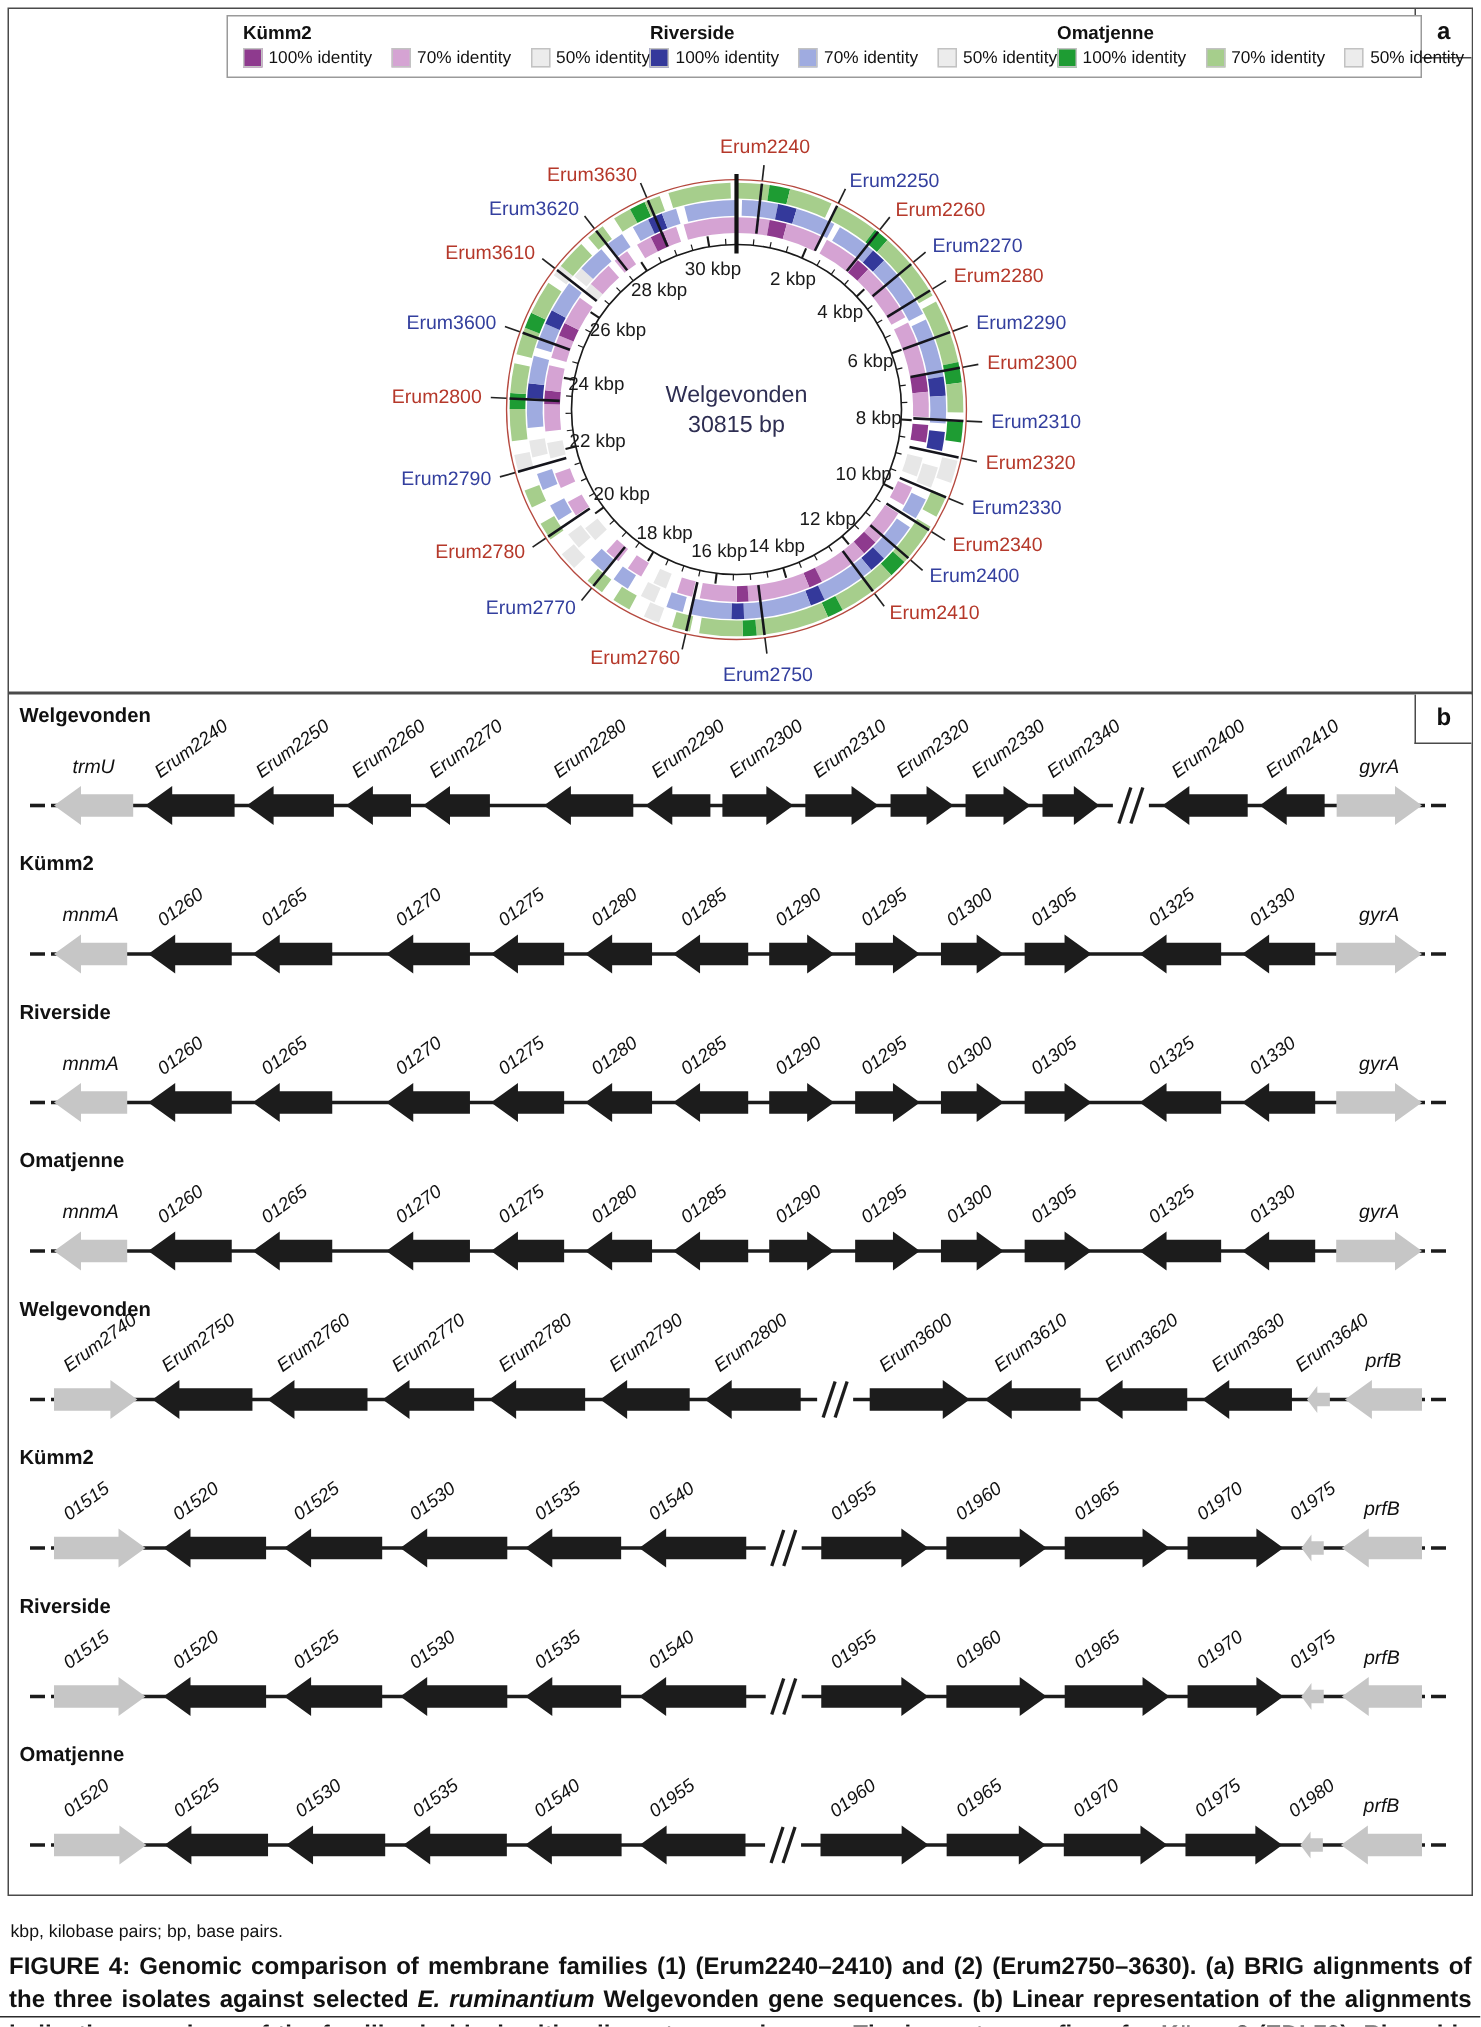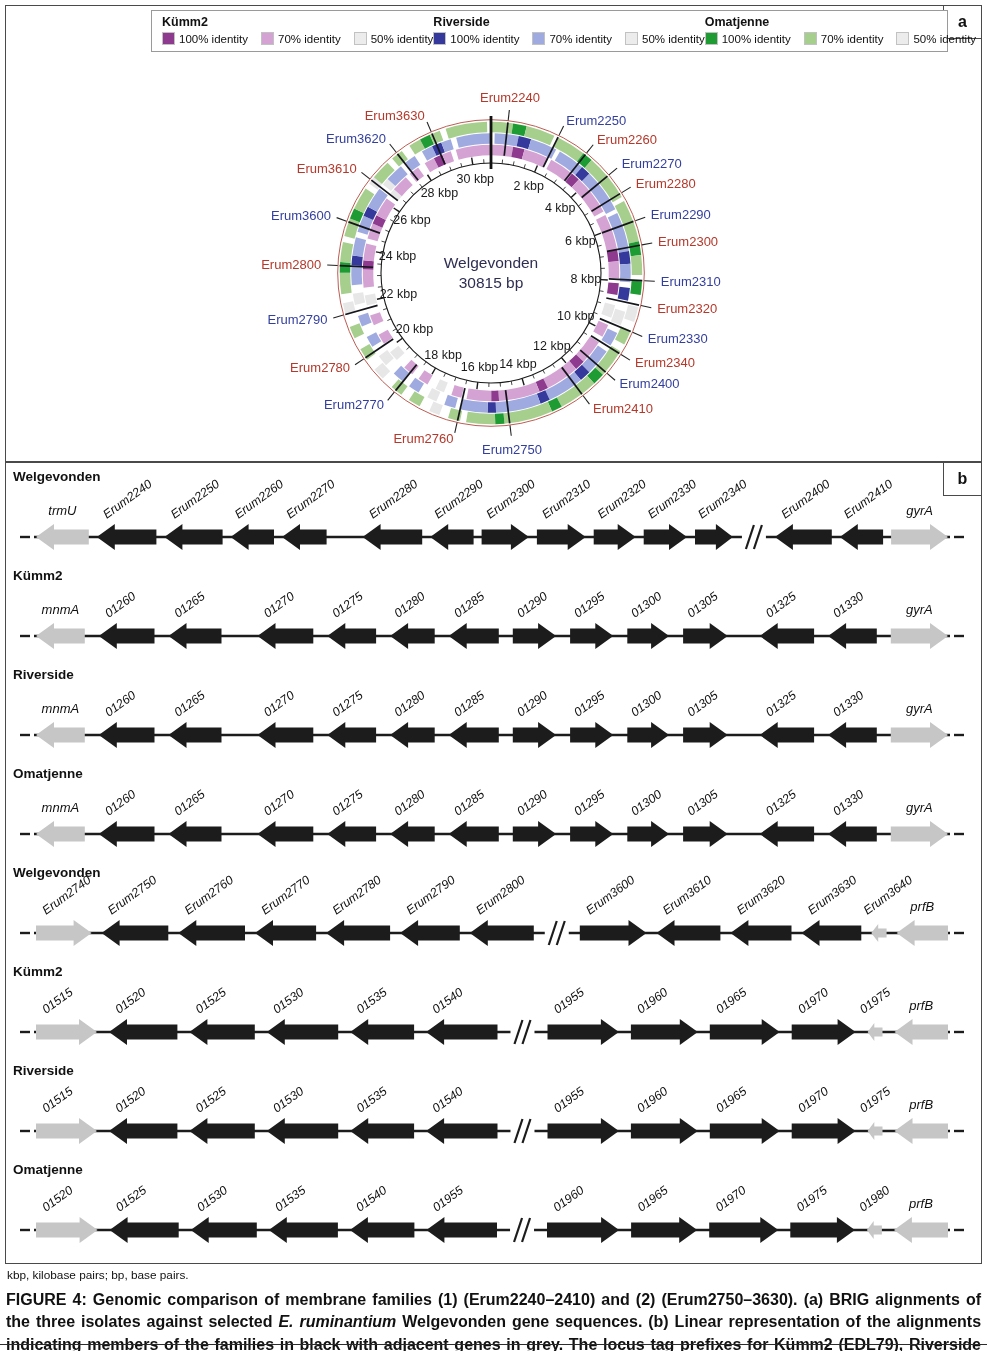--- a/index.html
+++ b/index.html
@@ -16,21 +16,21 @@
   .lg-grid{display:grid;grid-template-columns:1fr 1fr 1fr;}
   .lg-name{font-weight:bold;font-size:12.5px;margin-bottom:3px;}
   .lg-row{display:flex;gap:13px;align-items:flex-end;}
   .lg-item{display:flex;align-items:center;gap:4px;}
   .lg-box{width:13px;height:13px;display:inline-block;border:1px solid #c2c2c2;box-sizing:border-box;}
   .lg-label{font-size:11.5px;white-space:nowrap;}
   #brig{position:absolute;left:0;top:0;}
   #tracks{position:absolute;left:0;top:2px;width:975px;}
   #tracks svg{display:block;}
   #caption{position:absolute;left:6px;top:1268px;width:975px;}
-  .abbrev{font-size:11.8px;margin:0 0 7px 1px;}
+  .abbrev{font-size:11.8px;margin:12px 0 7px 1px;}
   .figtext{font-size:16px;line-height:1.4;text-align:justify;margin:0;font-weight:bold;}
   #bottom-rule{position:absolute;left:0;top:1344px;width:987px;border-top:1.6px solid #2b2b2b;}
 </style>
 </head>
 <body>
 
 <div id="figure">
 
   <div id="panel-a" class="panel">
     <div id="legend">

